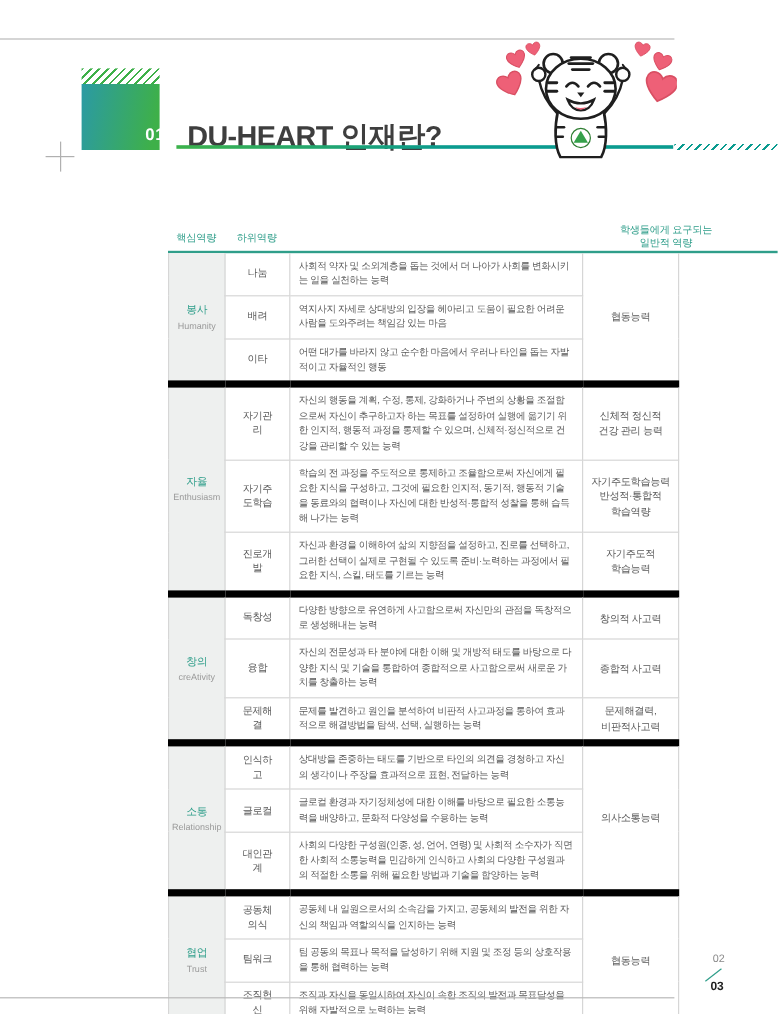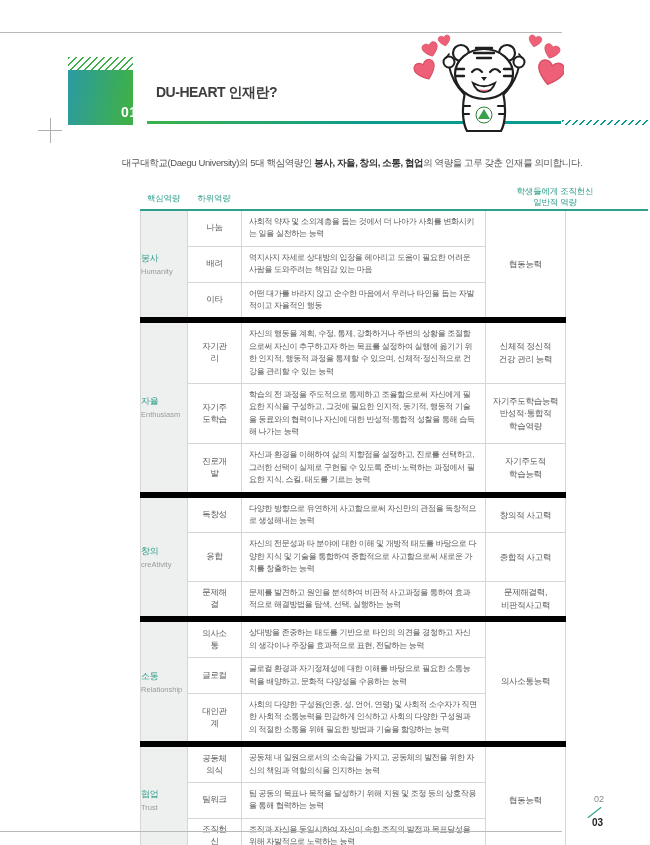--- a/index.html
+++ b/index.html
@@ -26,22 +26,22 @@
   }
   .chapter-num {
     position: absolute; left: 9px; bottom: 5px;
     color: #ffffff; font-size: 14px; font-weight: bold; letter-spacing: 0.5px; margin-left: 44px;
   }
   
   .cross-h { position: absolute; left: 38px; top: 130px; width: 24px; height: 1px; background: #b0b0b0; }
   .cross-v { position: absolute; left: 50px; top: 118px; width: 1px; height: 25px; background: #b0b0b0; }
 
   .page-title {
-    position: absolute; left: 156px; top: 84px;
-    font-size: 14px; font-weight: bold; color: #3e3e3e; letter-spacing: -0.5px;
+    position: absolute; left: 156px; top: 98px;
+    font-size: 24px; font-weight: bold; color: #3e3e3e; letter-spacing: -0.5px;
   }
   .title-rule {
     position: absolute; left: 147px; top: 121px; width: 414px; height: 3px;
     background: linear-gradient(90deg, #3cb24b 0%, #0a9b8f 55%);
   }
   .title-rule-hatch {
     position: absolute; left: 562px; top: 120px; width: 86px; height: 5px;
     background: repeating-linear-gradient(135deg, #0a9b8f 0 1.5px, transparent 1.5px 5px);
   }
   .mascot { position: absolute; left: 412px; top: 34px; width: 152px; height: 98px; }
@@ -70,21 +70,21 @@
   table.comp {
     position: absolute; left: 140px; top: 211px; width: 425px;
     border-collapse: collapse; table-layout: fixed;
   }
   table.comp td {
     border: 1px solid #d6d6d6;
     vertical-align: middle;
     color: #595959;
     letter-spacing: -0.3px;
   }
-  td.cat { background: #eef0ef; text-align: left; border-left: none; }
+  td.cat { background: #eef0ef; text-align: center; border-left: none; }
   td.cat .cat-ko { color: #2f9e8a; font-size: 9px; letter-spacing: -0.2px; }
   td.cat .cat-en { color: #9a9a9a; font-size: 7.5px; margin-top: 2px; letter-spacing: 0; }
   td.sub { text-align: center; font-size: 8.5px; padding: 3px 12px; }
   td.def { font-size: 8px; line-height: 1.55; padding: 5px 7px; text-align: left; }
   td.req { text-align: center; font-size: 8.5px; border-right: none; white-space: pre-line; line-height: 1.5; padding: 3px 2px; }
   tr.gstart td { border-top: 6px solid #000000; }
   tr.tfirst td { border-top: none; }
   tr.tlast td { border-bottom: 1px solid #9d9d9d; }
   td.bdark { border-bottom: 1px solid #9d9d9d; }
 
@@ -163,25 +163,24 @@
     <g stroke="#1f1f1f" stroke-width="2.2" stroke-linecap="round" fill="none">
       <path d="M60 38 q5 -6 10 0"></path>
       <path d="M78 38 q5 -6 10 0"></path>
     </g>
 
     <path d="M69 43 h6 l-3 4 Z" fill="#1f1f1f"></path>
     <path d="M61 49 C65 61 79 61 83 49 C76 53 68 53 61 49 Z" fill="#ffffff" stroke="#1f1f1f" stroke-width="2"></path>
     <path d="M67 55 Q72 60 77 55 Q72 57 67 55 Z" fill="#ee6077"></path>
   </svg>
 
-  <p class="intro"><span>대구대학교(Daegu University)의 5대 핵심역량인 </span><b>봉사, 자율, 창의, 소통, 협업</b><span>의 역량을 고루 갖춘 인재를 의미합니다.</span></p>
 
   <div class="thead-label th-core">핵심역량</div>
   <div class="thead-label th-sub">하위역량</div>
-  <div class="thead-label th-req" style="white-space: pre-line;">학생들에게 조직헌신
+  <div class="thead-label th-req" style="white-space: pre-line;">학생들에게 요구되는
 일반적 역량</div>
   <div class="teal-line"></div>
 
   <table class="comp">
     <colgroup>
         <col style="width:47px">
         <col style="width:54px">
         <col style="width:244px">
         <col style="width:80px">
       </colgroup>
@@ -248,21 +247,21 @@
         <td class="def">문제를 발견하고 원인을 분석하여 비판적 사고과정을 통하여 효과적으로 해결방법을 탐색, 선택, 실행하는 능력</td>
         <td class="req">문제해결력,
 비판적사고력</td>
       </tr>
 
       <tr class="gstart">
         <td class="cat" rowspan="3">
           <div class="cat-ko">소통</div>
           <div class="cat-en">Relationship</div>
         </td>
-        <td class="sub">의사소통</td>
+        <td class="sub">인식하고</td>
         <td class="def">상대방을 존중하는 태도를 기반으로 타인의 의견을 경청하고 자신의 생각이나 주장을 효과적으로 표현, 전달하는 능력</td>
         <td class="req" rowspan="3">의사소통능력</td>
       </tr>
       <tr>
         <td class="sub">글로컬</td>
         <td class="def">글로컬 환경과 자기정체성에 대한 이해를 바탕으로 필요한 소통능력을 배양하고, 문화적 다양성을 수용하는 능력</td>
       </tr>
       <tr>
         <td class="sub">대인관계</td>
         <td class="def">사회의 다양한 구성원(인종, 성, 언어, 연령) 및 사회적 소수자가 직면한 사회적 소통능력을 민감하게 인식하고 사회의 다양한 구성원과의 적절한 소통을 위해 필요한 방법과 기술을 함양하는 능력</td>

